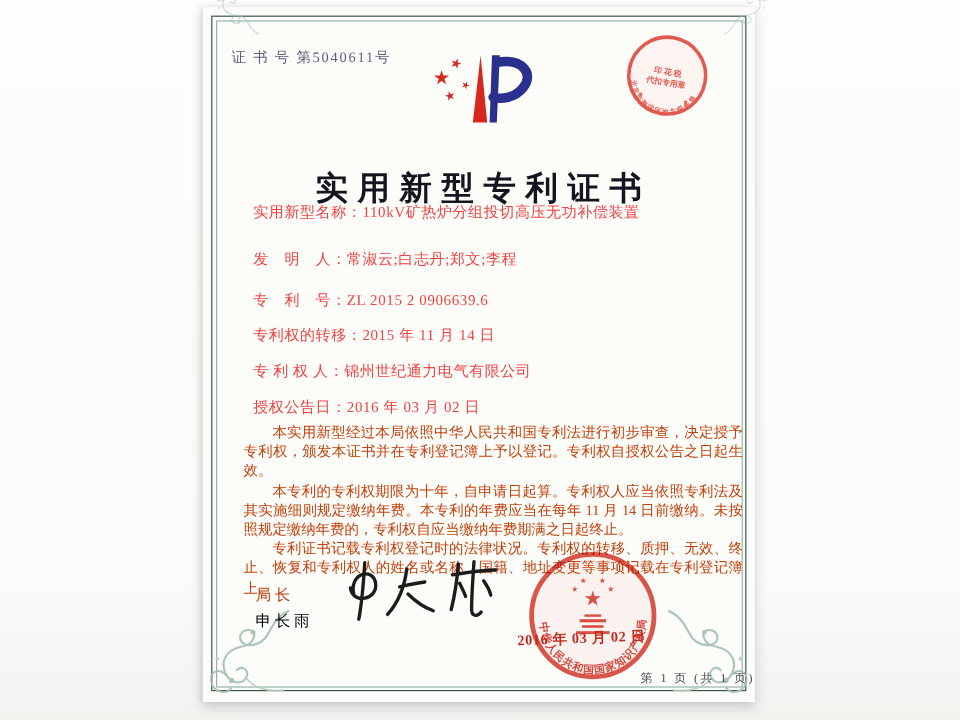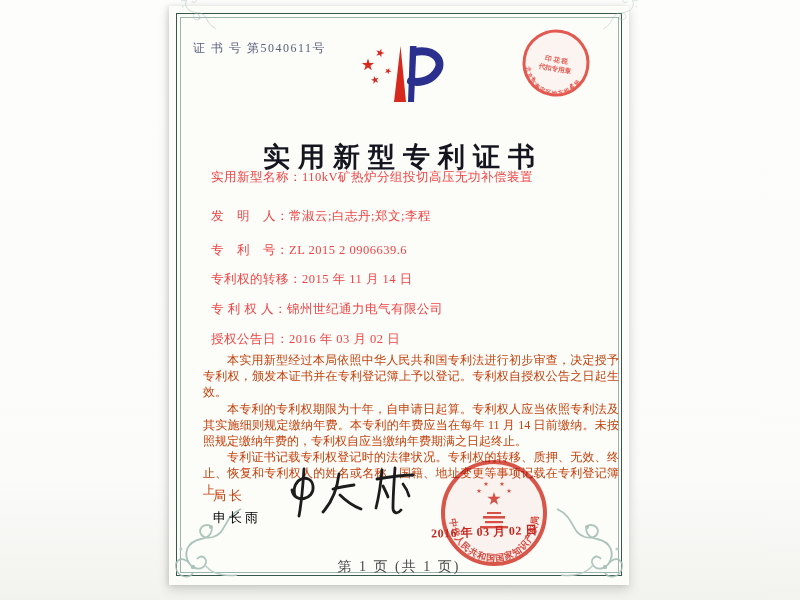--- a/index.html
+++ b/index.html
@@ -46,22 +46,22 @@
   .director-name{position:absolute;left:44px;top:503px;font-size:13px;color:#000000;letter-spacing:3px;}
   .signature{position:absolute;left:108px;top:456px;}
   .official-seal{position:absolute;left:270px;top:452px;mix-blend-mode:multiply;opacity:.93;}
   .seal-date{
     position:absolute;left:262px;top:517px;width:150px;
     font-size:12px;font-weight:bold;color:#c3291f;letter-spacing:.5px;
     transform:rotate(-2deg);white-space:nowrap;
   }
   .tax-stamp{position:absolute;left:350px;top:20px;opacity:.9;transform:rotate(10deg);}
   .footer{
-    position:absolute;left:0;top:552px;width:100%;text-align:center;
-    font-size:14px;color:#4a4a4a;letter-spacing:2px;
+    position:absolute;left:0;top:552px;width:100%;text-align:right;
+    font-size:10px;color:#4a4a4a;letter-spacing:2px;
   }
   .orn{position:absolute;opacity:.9;}
   .orn-bl{left:-2px;bottom:2px;}
   .orn-br{right:-2px;bottom:2px;transform:scaleX(-1);}
   .orn-tl{left:-2px;top:-2px;transform:scaleY(-1) scale(.55);transform-origin:18px 18px;opacity:.55;}
   .orn-tr{right:-2px;top:-2px;transform:scale(-0.55,-0.55);transform-origin:60px 18px;opacity:.45;}
   svg text{font-family:"Liberation Serif", serif;}
 </style>
 </head>
 <body>

